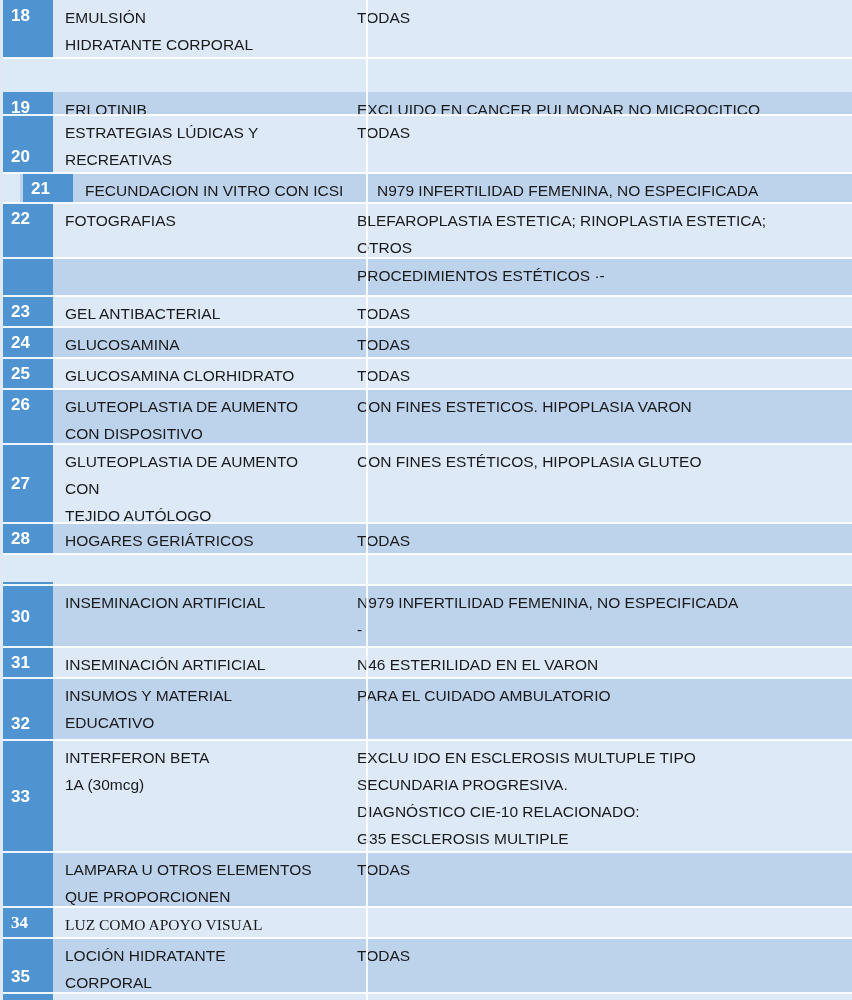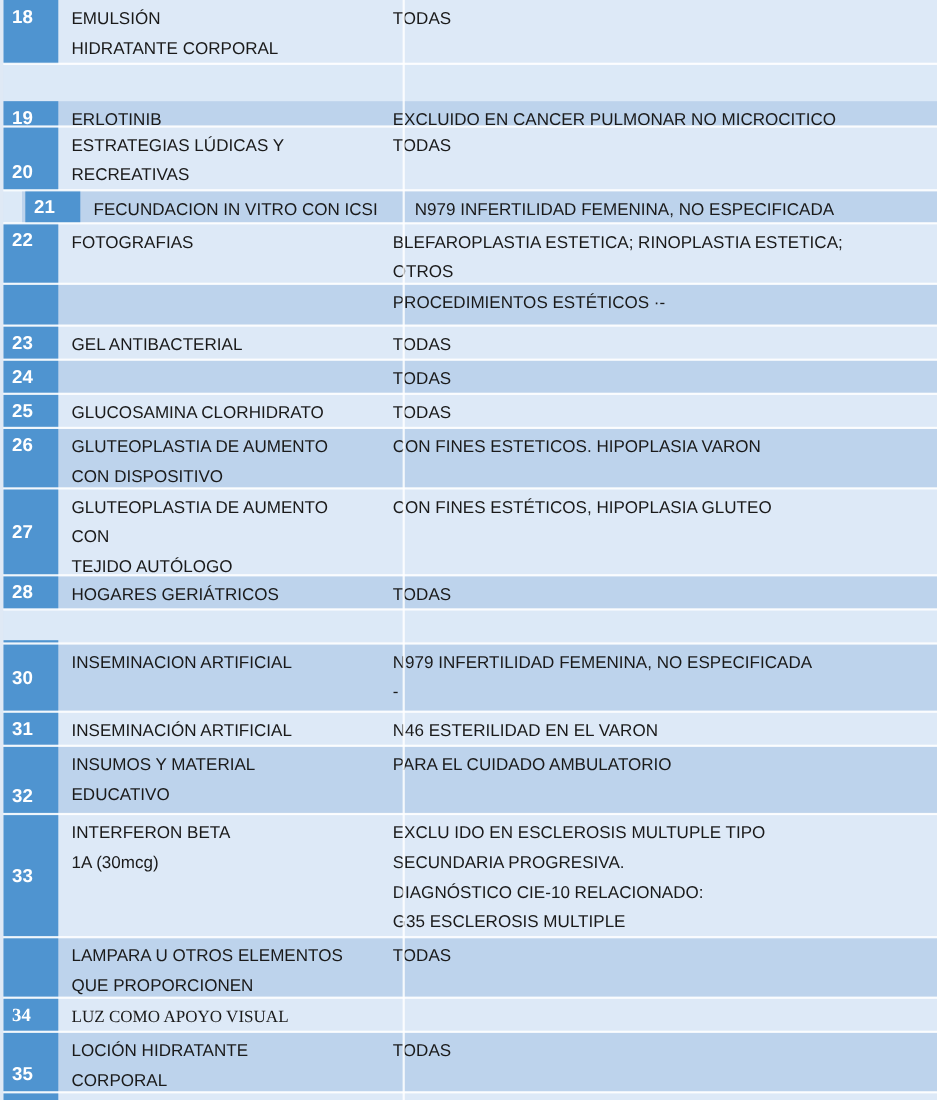--- a/index.html
+++ b/index.html
@@ -161,20 +161,21 @@
       </div>
       <div class="hsep" style="top: 295px;"></div>
       <div class="row shade-light" style="top: 296px; height: 31px;">
         <div class="cell-num num-top">23</div>
         <div class="cell-a">GEL ANTIBACTERIAL</div>
         <div class="cell-b">TODAS</div>
       </div>
       <div class="hsep" style="top: 326px;"></div>
       <div class="row shade-dark" style="top: 327px; height: 31px;">
         <div class="cell-num num-top">24</div>
+        <div class="cell-a">GLUCOSAMINA</div>
         <div class="cell-b">TODAS</div>
       </div>
       <div class="hsep" style="top: 357px;"></div>
       <div class="row shade-light" style="top: 358px; height: 31px;">
         <div class="cell-num num-top">25</div>
         <div class="cell-a">GLUCOSAMINA CLORHIDRATO</div>
         <div class="cell-b">TODAS</div>
       </div>
       <div class="hsep" style="top: 388px;"></div>
       <div class="row shade-dark" style="top: 389px; height: 55px;">

